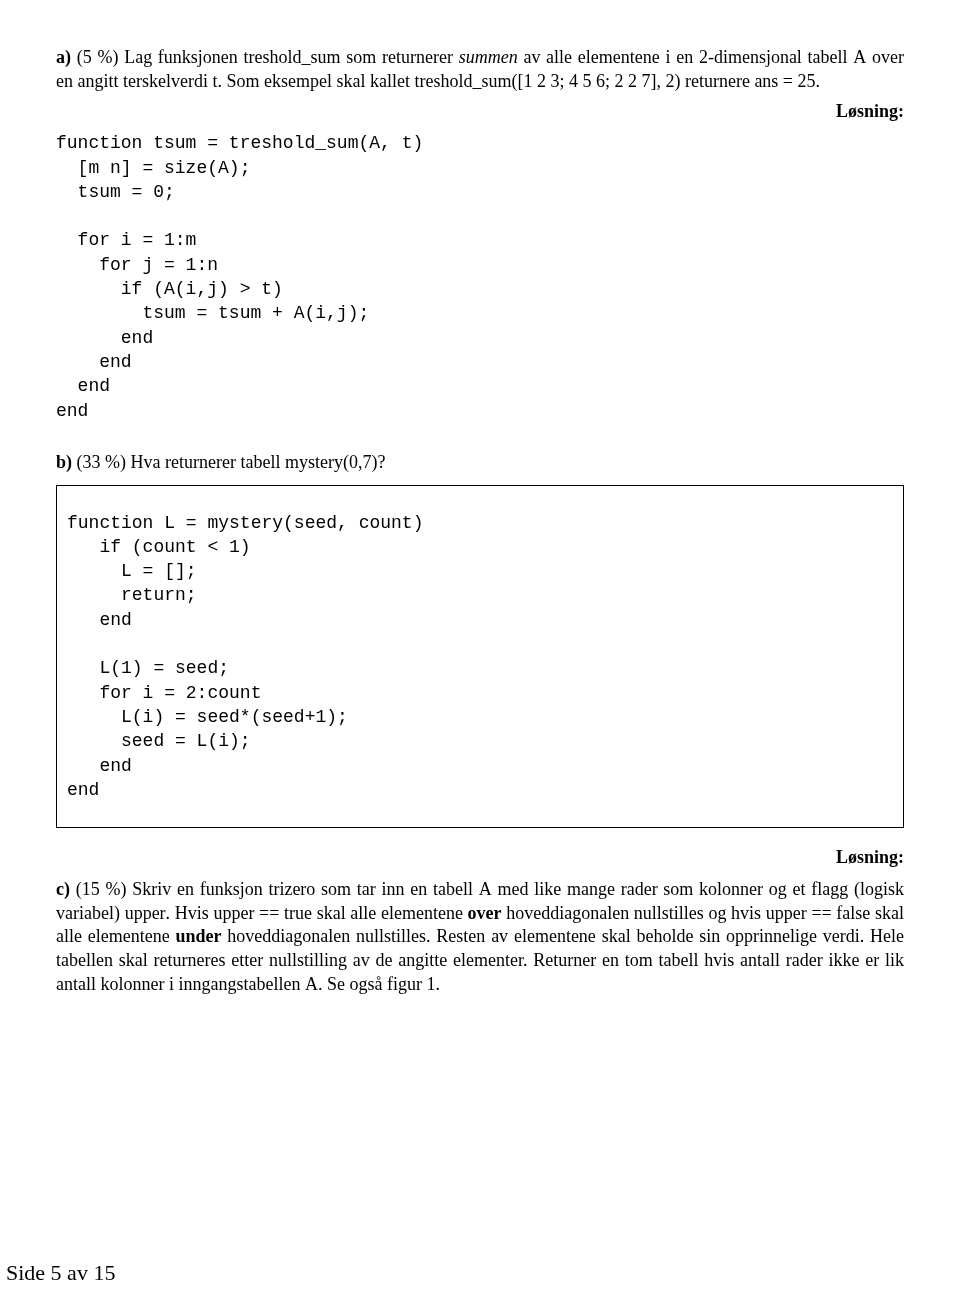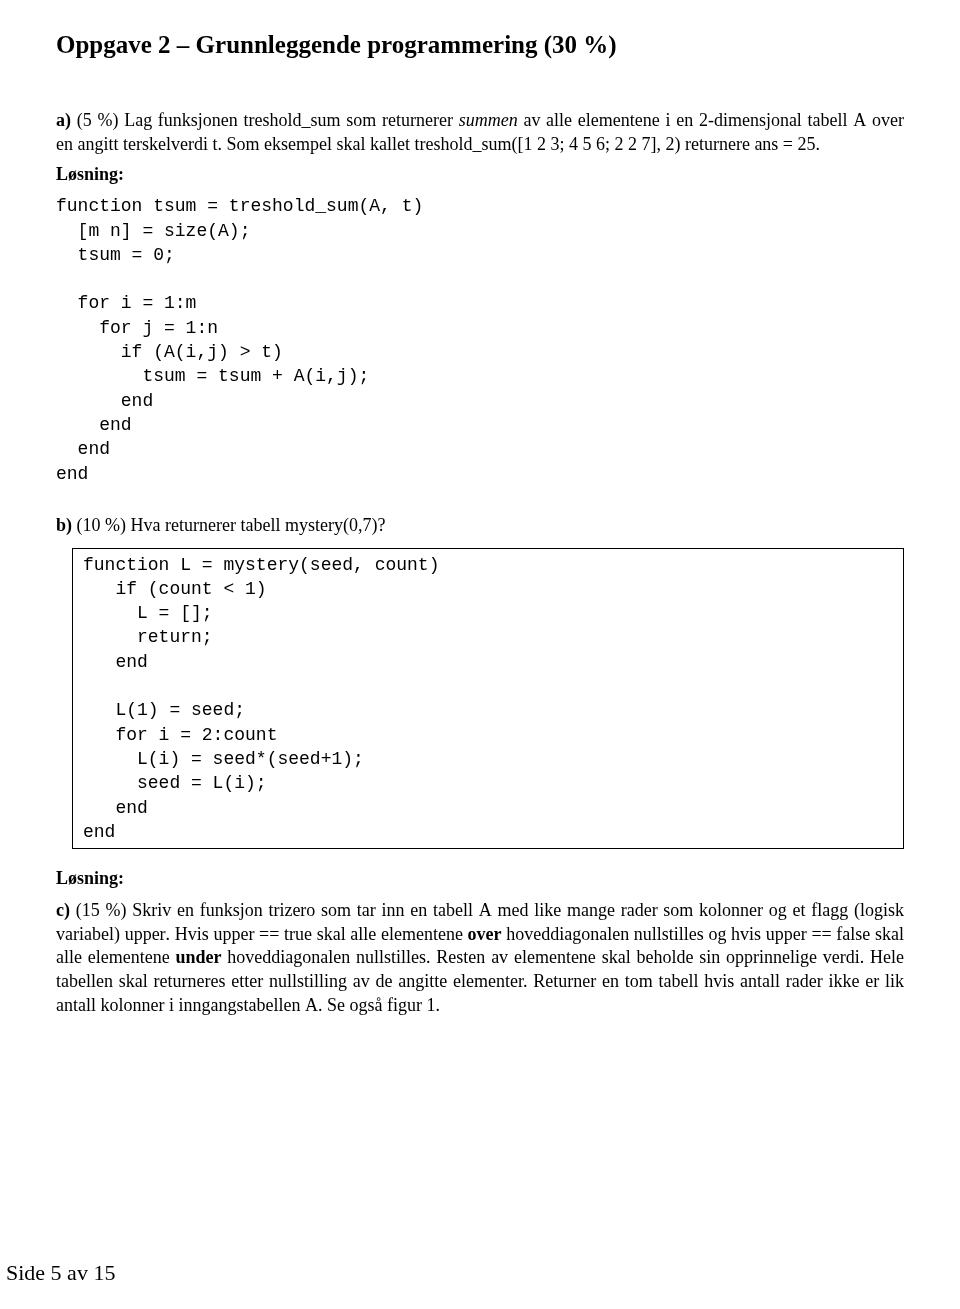--- a/index.html
+++ b/index.html
@@ -31,32 +31,33 @@
   .mono {
     font-family: Liberation Serif, serif;
   }
   .label {
     font-weight: bold;
   }
   .italic { font-style: italic; }
   .solution-label {
     font-weight: bold;
     margin: 6px 0 8px 0;
+    text-align: right;
   }
   pre.code {
     font-family: "Courier New", Courier, monospace;
     font-size: 18px;
     white-space: pre;
     margin: 1px 0 28px 0;
     line-height: 1.35;
   }
   .code-box {
     border: 1px solid #000;
-    padding: 4px 10px;
-    margin: 10px 0 18px 16px;
+    padding: 25px 10px;
+    margin: 10px 0 18px 0;
   }
   .code-box pre.code {
     margin: 0;
   }
   .answer {
     font-family: "Courier New", Courier, monospace;
     font-size: 18px;
     margin: 6px 0 18px 0;
     white-space: pre;
   }
@@ -68,21 +69,20 @@
     text-align: left;
     font-size: 22px;
   }
   .gap { height: 18px; }
 </style>
 </head>
 <body>
 
 <div class="page">
 
-  <h1 class="title">Oppgave 2 – Grunnleggende programmering (30 %)</h1>
 
   <div class="gap"></div>
 
   <p class="para last">
     <span class="label">a)</span><span> (5 %) </span><span>Lag funksjonen </span><span class="mono">treshold_sum</span><span> som returnerer </span><span class="italic">summen</span><span> av alle elementene i en 2-dimensjonal tabell </span><span class="mono">A</span><span> over en angitt terskelverdi </span><span class="mono">t</span><span>. Som eksempel skal kallet </span><span class="mono">treshold_sum([1 2 3; 4 5 6; 2 2 7], 2)</span><span> returnere </span><span class="mono">ans = 25</span><span>.</span>
   </p>
 
   <div class="solution-label">Løsning:</div>
 
   <pre class="code">function tsum = treshold_sum(A, t)
@@ -92,21 +92,21 @@
   for i = 1:m
     for j = 1:n
       if (A(i,j) &gt; t)
         tsum = tsum + A(i,j);
       end
     end
   end
 end</pre>
 
   <p class="para">
-    <span class="label">b)</span><span> (10 %) </span><span>Hva returnerer tabell </span><span class="mono">mystery(0,7)</span><span>?</span>
+    <span class="label">b)</span><span> (33 %) </span><span>Hva returnerer tabell </span><span class="mono">mystery(0,7)</span><span>?</span>
   </p>
 
   <div class="code-box">
     <pre class="code">function L = mystery(seed, count)
    if (count &lt; 1)
      L = [];
      return;
    end
 
    L(1) = seed;

